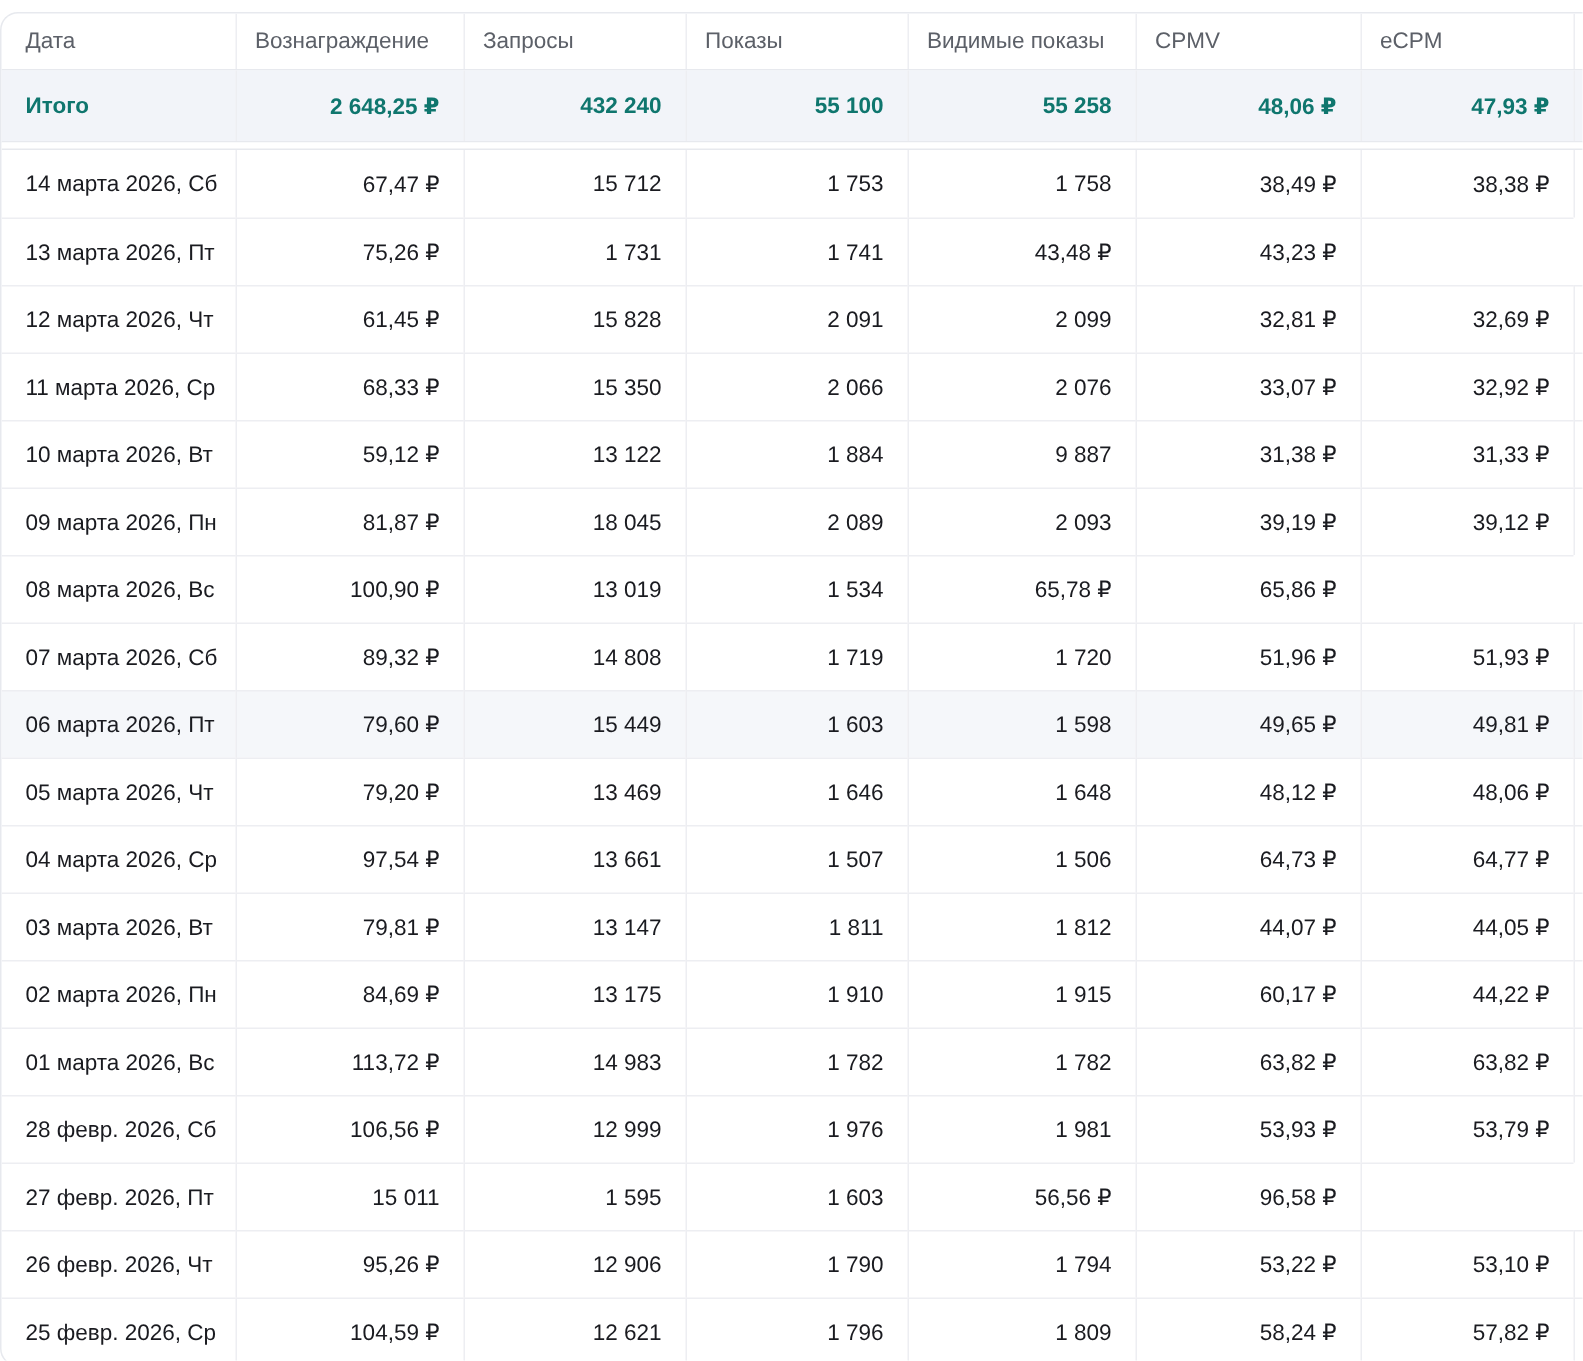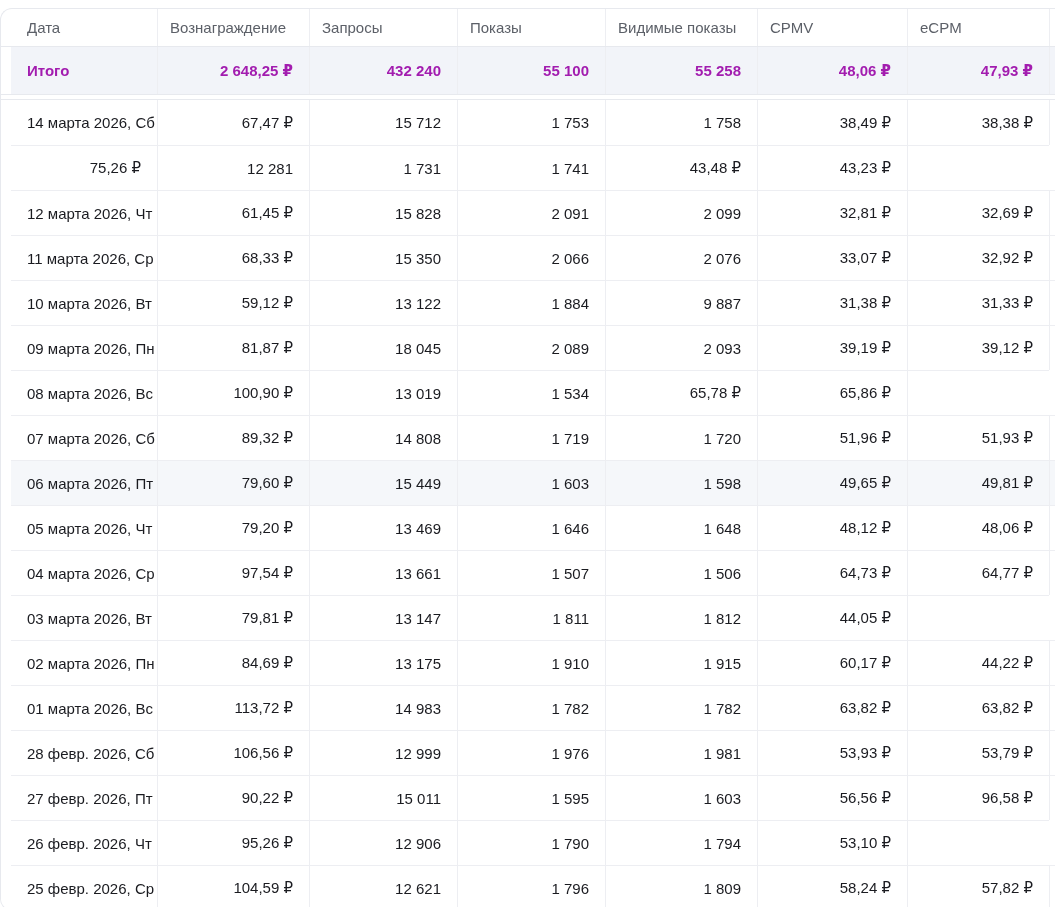--- a/index.html
+++ b/index.html
@@ -29,34 +29,34 @@
     box-sizing: border-box;
     display: flex;
     align-items: center;
     font-size: 15px;
     color: #1a1b20;
     padding: 0 12px;
     border-left: 1px solid #edeef2;
     white-space: nowrap;
     overflow: hidden;
   }
-  .cell:first-child { border-left: none; padding-left: 16px; margin-left: 10px; }
+  .cell:first-child { border-left: none; padding-left: 16px; }
   .cell.right { justify-content: flex-end; padding-right: 16px; }
   .header-row .cell {
     height: 37px;
     color: #5c6068;
     justify-content: flex-start;   
     padding-right: 12px;
   }
   .header-row { border-bottom: 1px solid #e7e9ee; }
   .totals-row .cell {
     height: 47px;
     font-weight: 700;
     background: #f2f4f9;
-    color: #a21caf;
+    color: #0f766e;
   }
   .totals-row { border-bottom: 1px solid #e7e9ee; }
   .gap-spacer {
     height: 4px;
     background: #ffffff;
     border-bottom: 1px solid #e7e9ee;
   }
   .data-row { cursor: pointer; }
   .data-row .cell { height: 45px; }
   .data-row + .data-row .cell { border-top: 1px solid #edeef2; }
@@ -92,22 +92,22 @@
         <div class="cell">14 марта 2026, Сб</div>
         <div class="cell right">67,47 ₽</div>
         <div class="cell right">15 712</div>
         <div class="cell right">1 753</div>
         <div class="cell right">1 758</div>
         <div class="cell right">38,49 ₽</div>
         <div class="cell right">38,38 ₽</div>
         <div class="cell"></div>
       </div>
       <div class="grid-row data-row">
+        <div class="cell">13 марта 2026, Пт</div>
         <div class="cell right">75,26 ₽</div>
-        <div class="cell right">12 281</div>
         <div class="cell right">1 731</div>
         <div class="cell right">1 741</div>
         <div class="cell right">43,48 ₽</div>
         <div class="cell right">43,23 ₽</div>
         <div class="cell"></div>
       </div>
       <div class="grid-row data-row">
         <div class="cell">12 марта 2026, Чт</div>
         <div class="cell right">61,45 ₽</div>
         <div class="cell right">15 828</div>
@@ -195,20 +195,21 @@
         <div class="cell right">64,73 ₽</div>
         <div class="cell right">64,77 ₽</div>
         <div class="cell"></div>
       </div>
       <div class="grid-row data-row">
         <div class="cell">03 марта 2026, Вт</div>
         <div class="cell right">79,81 ₽</div>
         <div class="cell right">13 147</div>
         <div class="cell right">1 811</div>
         <div class="cell right">1 812</div>
+        <div class="cell right">44,07 ₽</div>
         <div class="cell right">44,05 ₽</div>
         <div class="cell"></div>
       </div>
       <div class="grid-row data-row">
         <div class="cell">02 марта 2026, Пн</div>
         <div class="cell right">84,69 ₽</div>
         <div class="cell right">13 175</div>
         <div class="cell right">1 910</div>
         <div class="cell right">1 915</div>
         <div class="cell right">60,17 ₽</div>
@@ -230,34 +231,34 @@
         <div class="cell right">106,56 ₽</div>
         <div class="cell right">12 999</div>
         <div class="cell right">1 976</div>
         <div class="cell right">1 981</div>
         <div class="cell right">53,93 ₽</div>
         <div class="cell right">53,79 ₽</div>
         <div class="cell"></div>
       </div>
       <div class="grid-row data-row">
         <div class="cell">27 февр. 2026, Пт</div>
-        <div class="cell right">90,22 ₽</div>
         <div class="cell right">15 011</div>
         <div class="cell right">1 595</div>
         <div class="cell right">1 603</div>
         <div class="cell right">56,56 ₽</div>
         <div class="cell right">96,58 ₽</div>
         <div class="cell"></div>
       </div>
       <div class="grid-row data-row">
         <div class="cell">26 февр. 2026, Чт</div>
         <div class="cell right">95,26 ₽</div>
         <div class="cell right">12 906</div>
         <div class="cell right">1 790</div>
         <div class="cell right">1 794</div>
+        <div class="cell right">53,22 ₽</div>
         <div class="cell right">53,10 ₽</div>
         <div class="cell"></div>
       </div>
       <div class="grid-row data-row">
         <div class="cell">25 февр. 2026, Ср</div>
         <div class="cell right">104,59 ₽</div>
         <div class="cell right">12 621</div>
         <div class="cell right">1 796</div>
         <div class="cell right">1 809</div>
         <div class="cell right">58,24 ₽</div>

